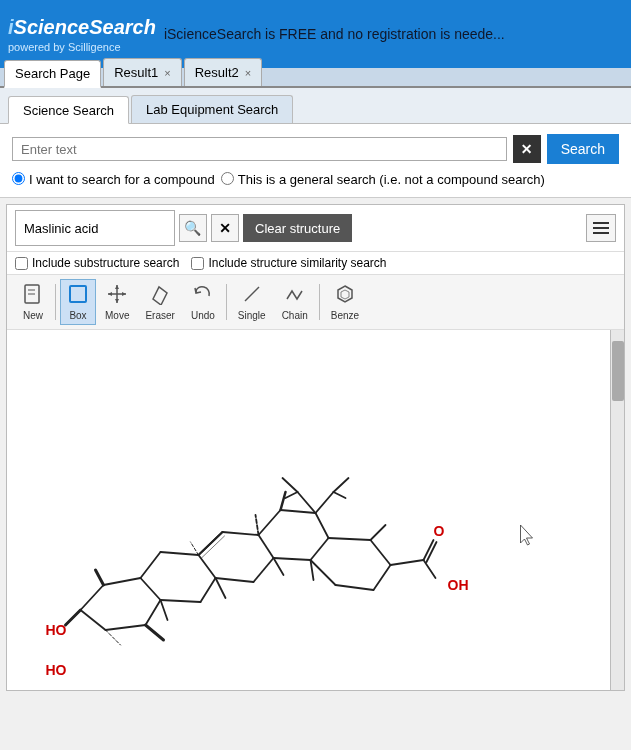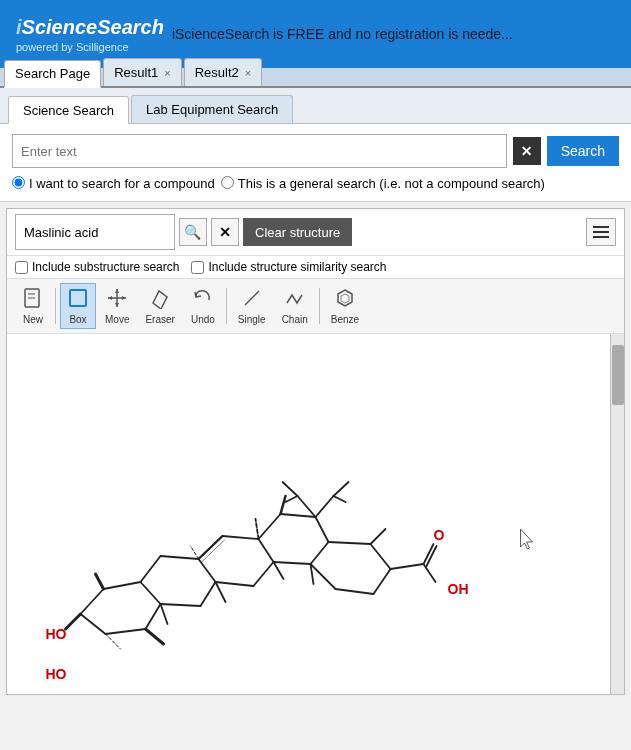--- a/index.html
+++ b/index.html
@@ -2,21 +2,21 @@
 <html><head>
   <meta charset="utf-8">
   <style>
     * { box-sizing: border-box; margin: 0; padding: 0; }
     body { font-family: Arial, sans-serif; font-size: 13px; background: #f0f0f0; width: 631px; height: 750px; overflow: hidden; }
 
     
     #header {
       background: #1a7fd4;
       color: white;
-      padding: 4px 16px;
+      padding: 4px 8px;
       display: flex;
       align-items: center;
       gap: 8px;
       height: 68px;
     }
     #logo {
       font-size: 20px;
       font-style: italic;
       font-weight: bold;
       color: white;
@@ -107,21 +107,21 @@
       display: flex;
       align-items: center;
       gap: 6px;
       margin-bottom: 8px;
     }
     #search-text-input {
       flex: 1;
       padding: 5px 8px;
       border: 1px solid #aaa;
       font-size: 13px;
-      height: 34px;
+      height: 24px;
     }
     #clear-input-btn {
       background: #333;
       color: white;
       border: 1px solid #333;
       width: 28px;
       height: 28px;
       display: flex;
       align-items: center;
       justify-content: center;

